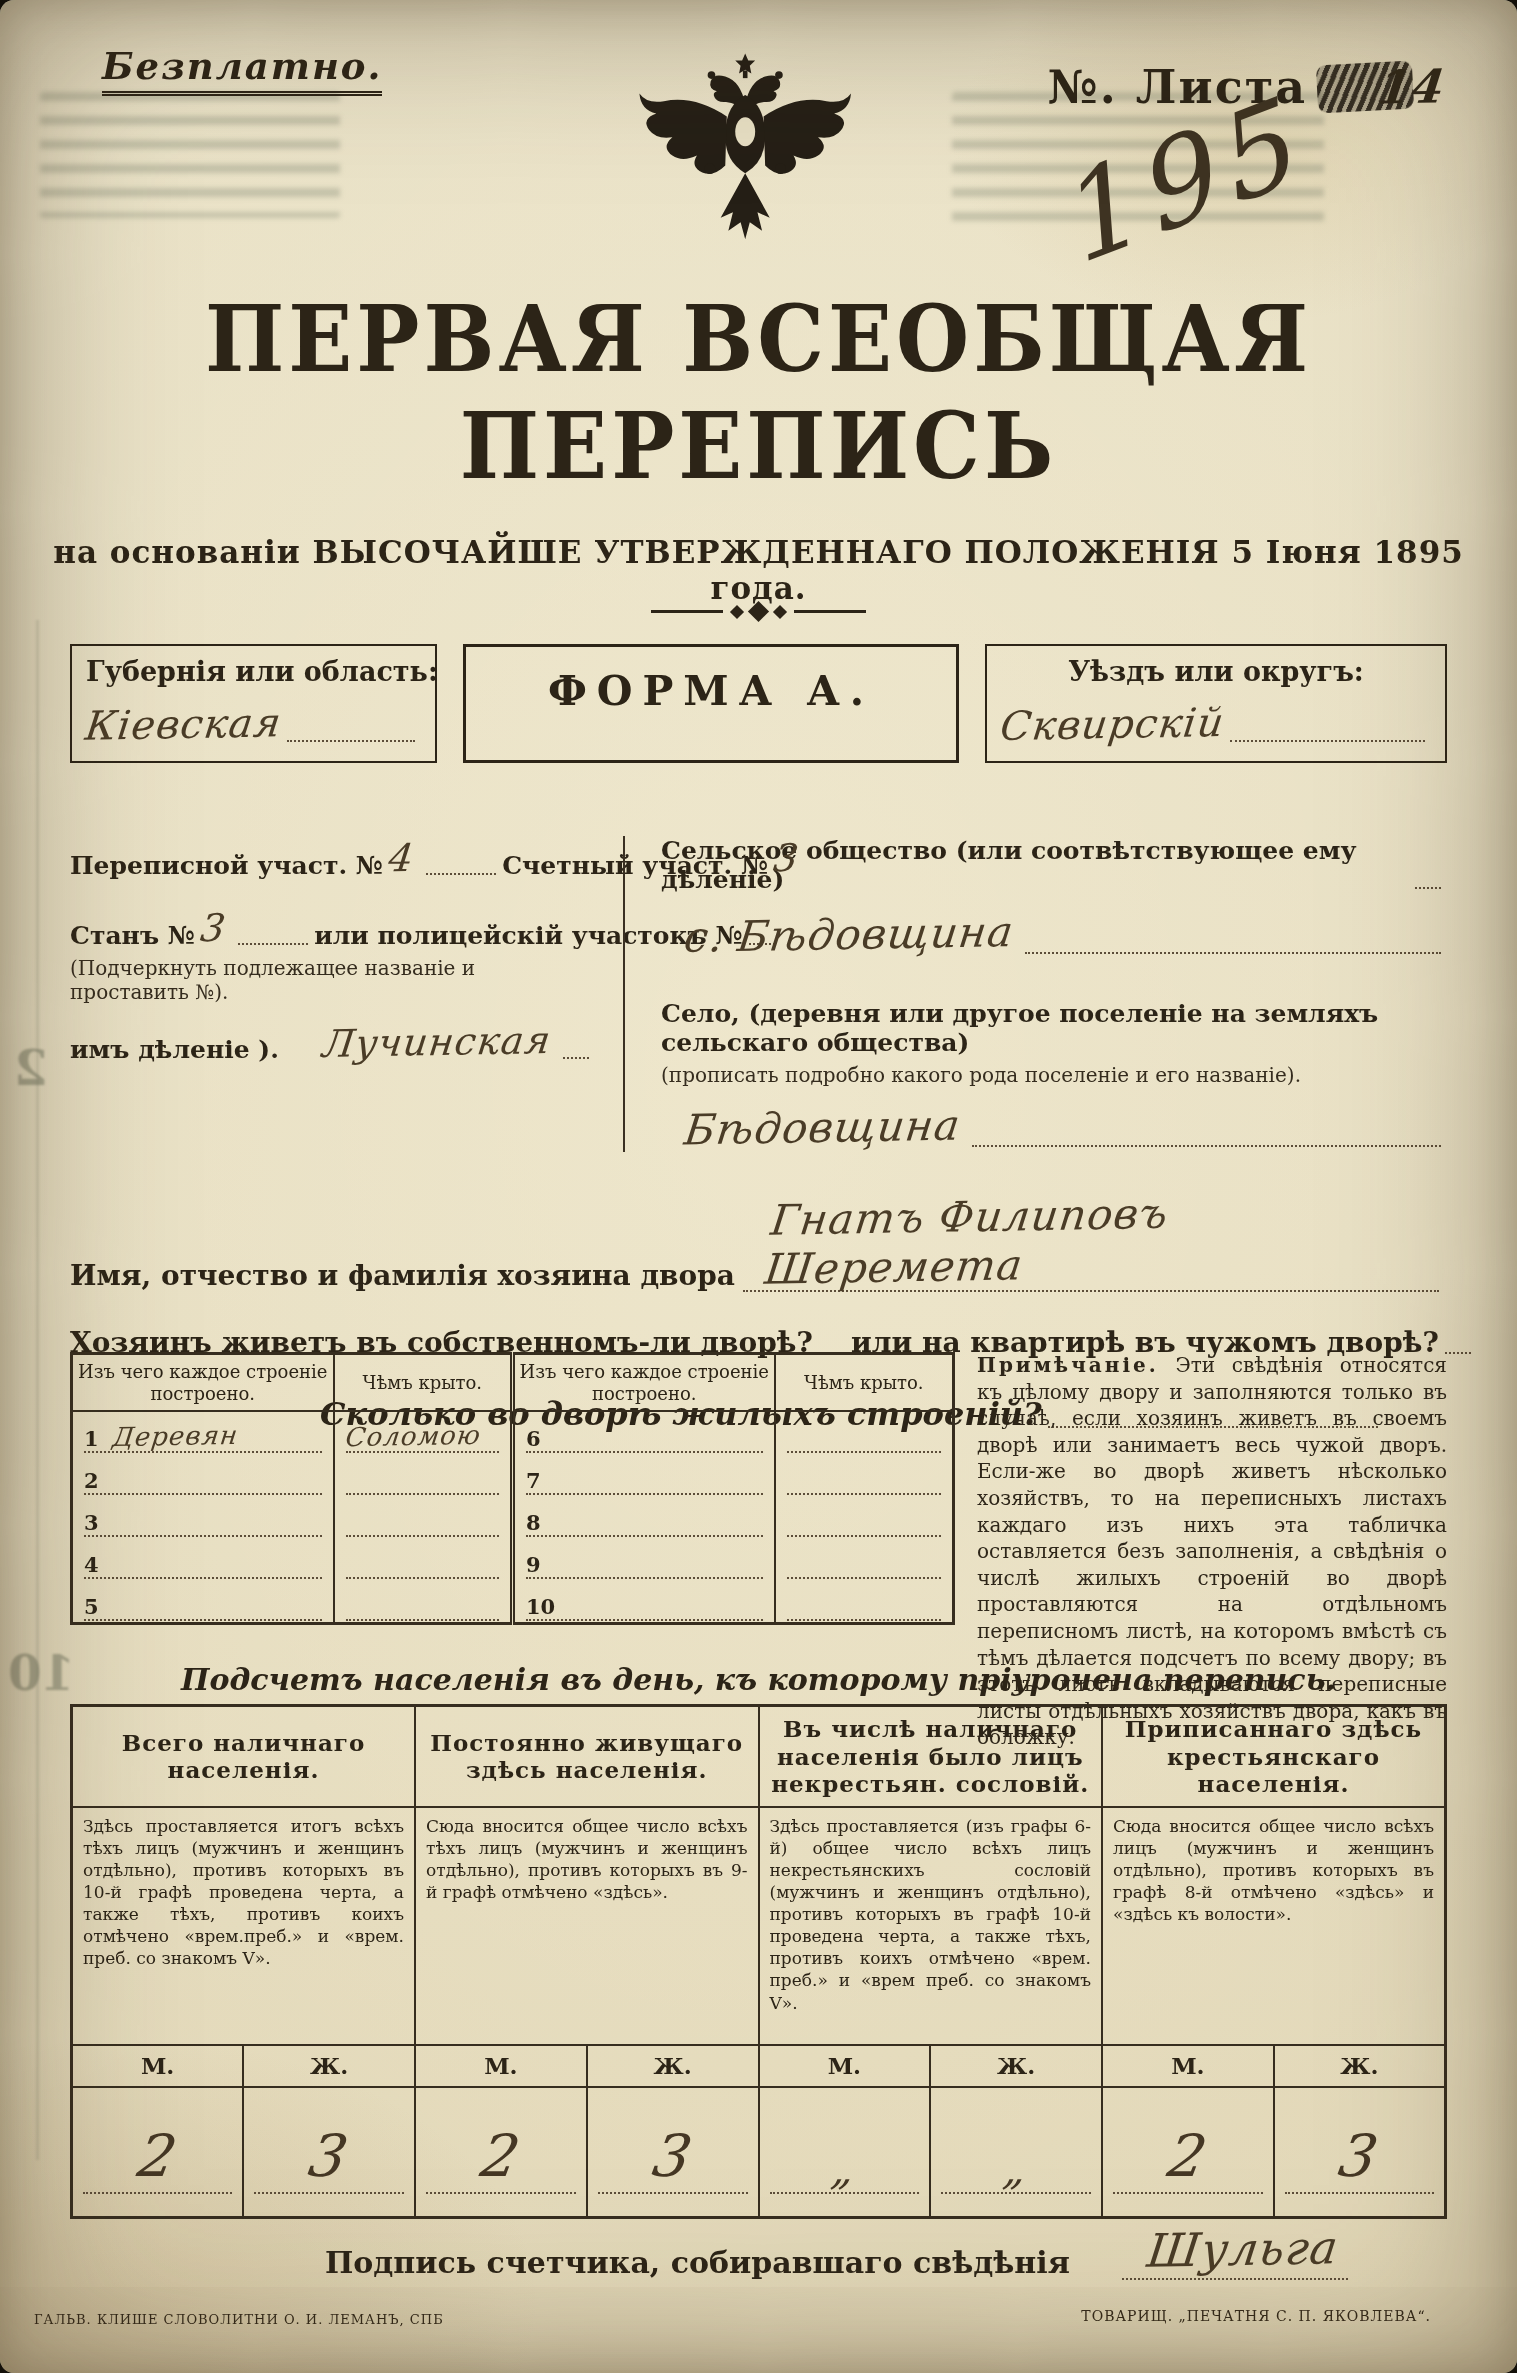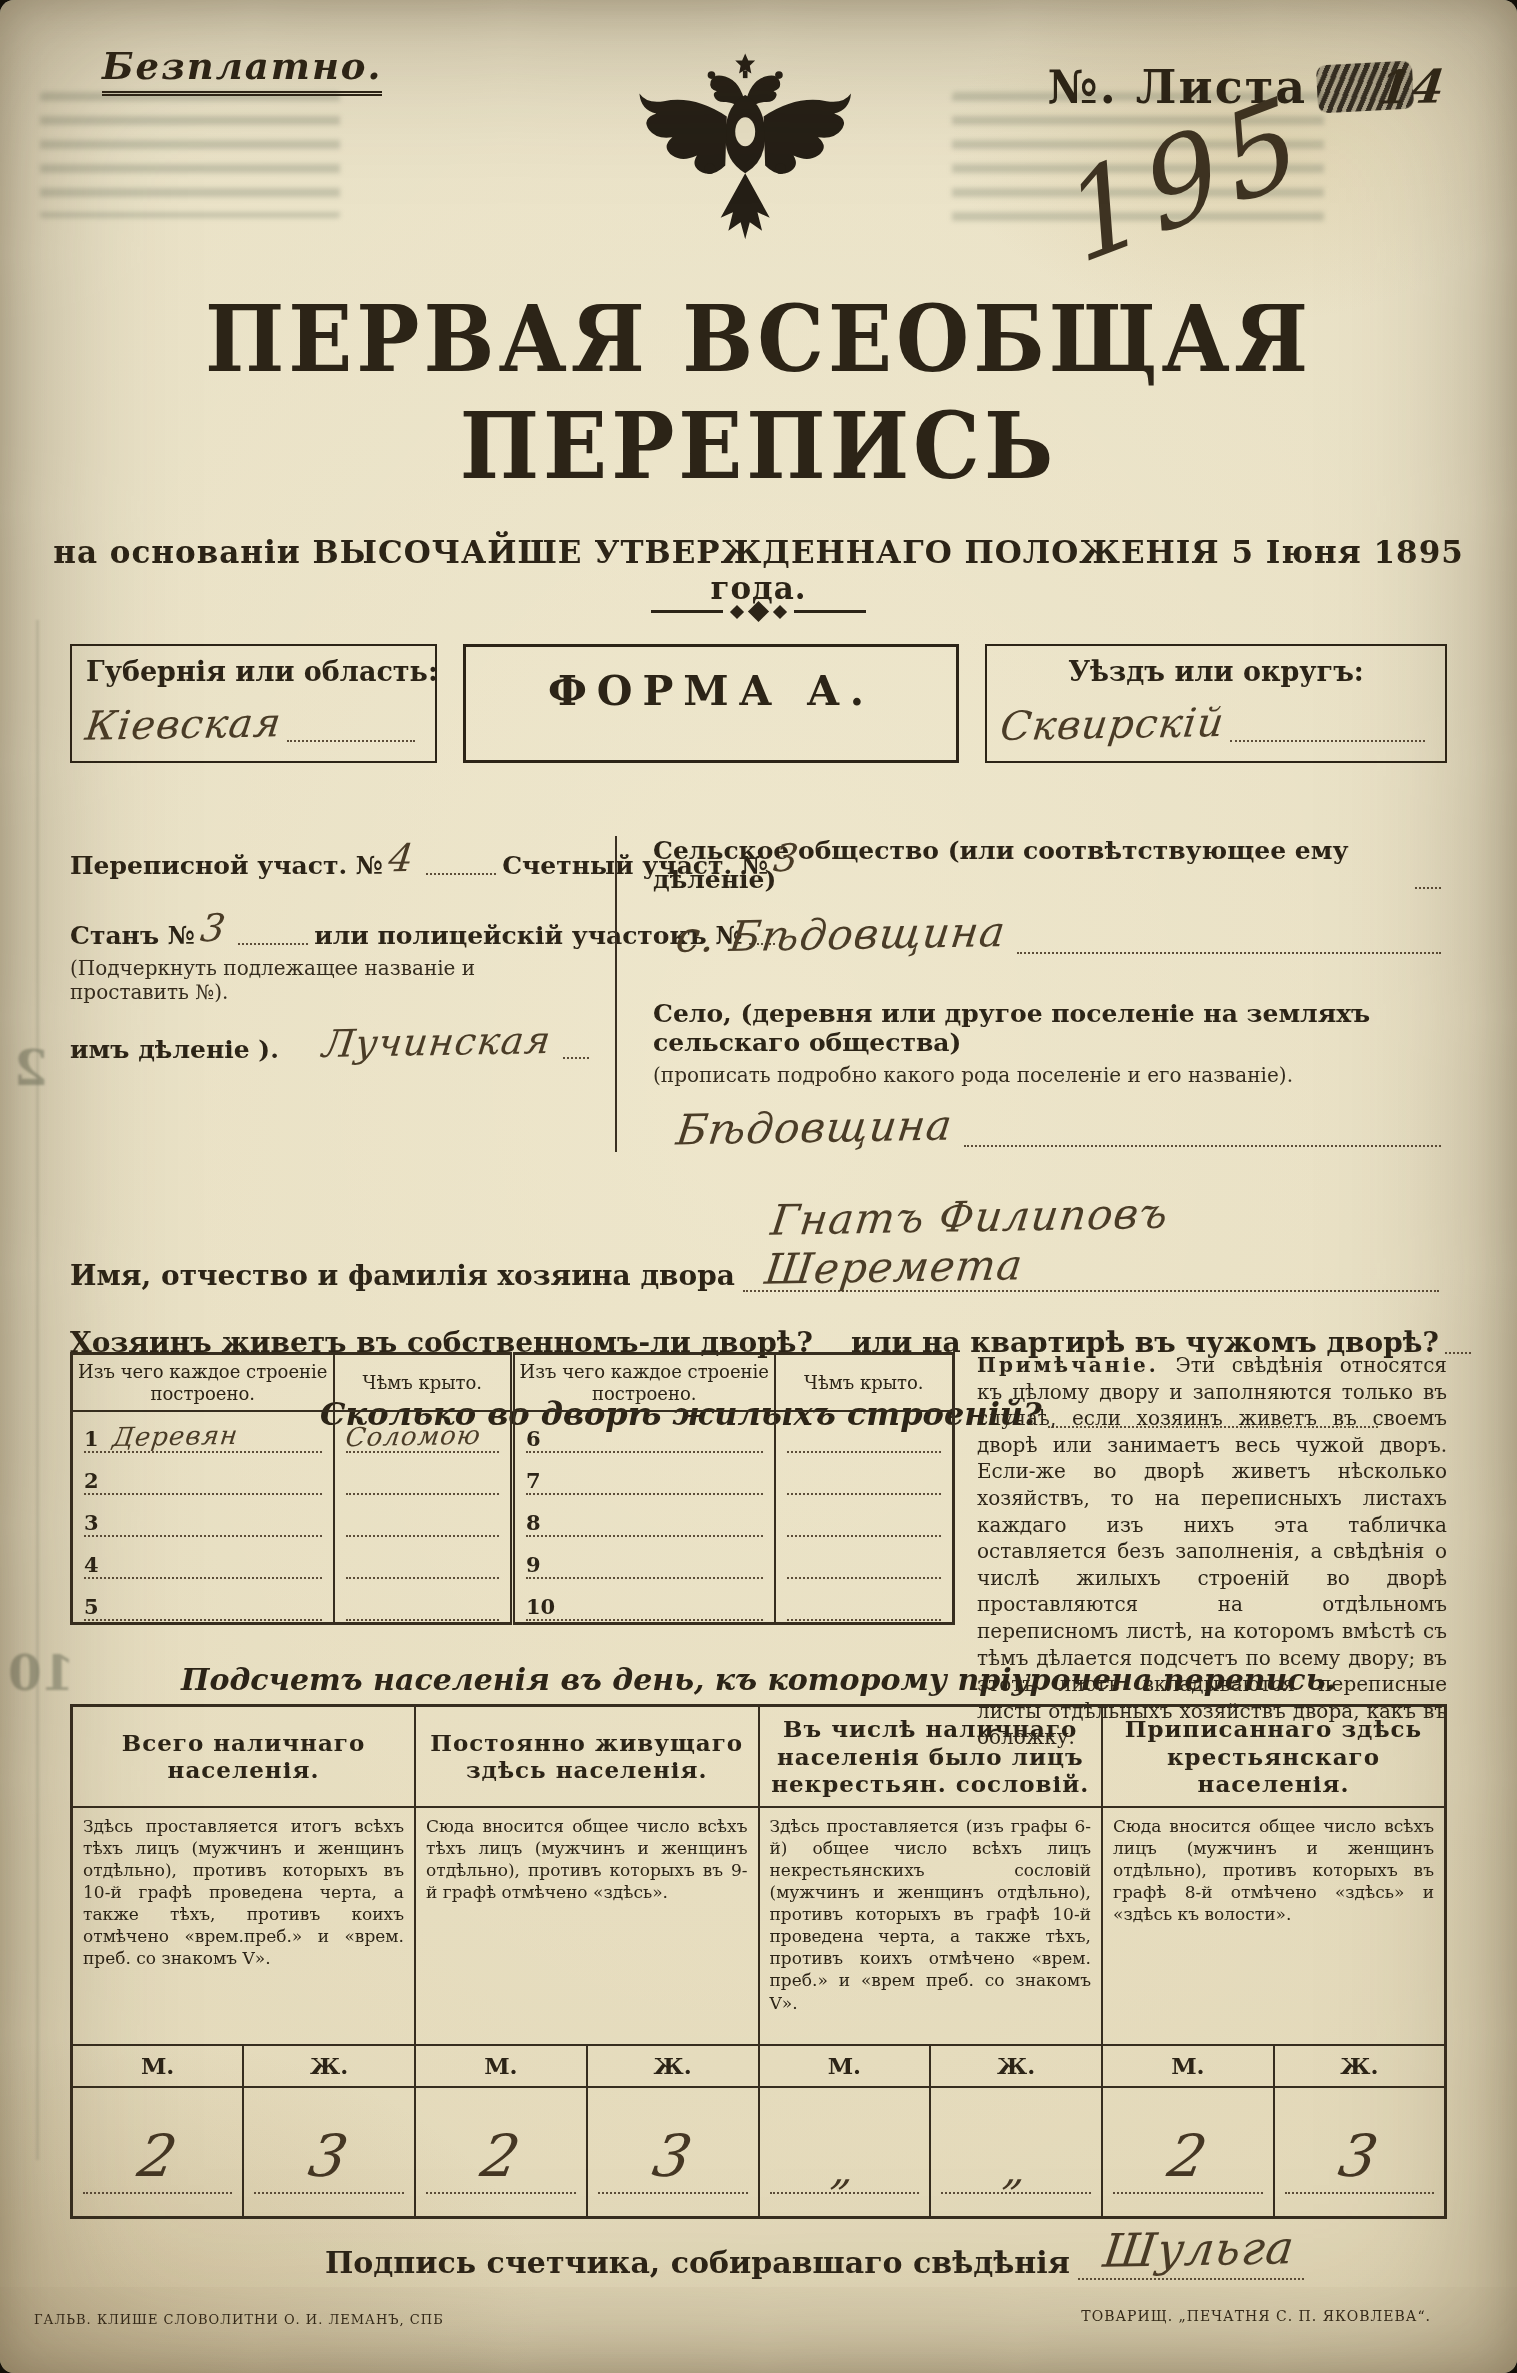--- a/index.html
+++ b/index.html
@@ -58,21 +58,21 @@
   .sidebox .blabel{font-size:27px;font-weight:bold;text-align:center;white-space:nowrap;}
   .sidebox .bval{display:flex;align-items:flex-end;margin-top:14px;}
   .sidebox .hand{font-size:40px;}
   .boxL{width:335px;}
   .boxR{width:430px;}
   .boxC{flex:1;border:3px solid #2c2417;text-align:center;padding:12px 8px;}
   .boxC .l1{font-size:47px;font-weight:bold;letter-spacing:3px;}
   .boxC .l2{font-size:41px;font-weight:bold;letter-spacing:10px;margin-top:8px;}
 
   
-  .fields{position:absolute;top:836px;left:70px;right:70px;display:grid;grid-template-columns:545px 1fr;column-gap:0;}
+  .fields{position:absolute;top:836px;left:70px;right:70px;display:grid;grid-template-columns:545px 1fr;column-gap:8px;}
   .fcol-l{padding-right:26px;}
   .fcol-r{border-left:2px solid #3a3022;padding-left:36px;}
   .fields .hand{font-size:38px;margin:0 6px;}
   .smallnote{font-size:20px;margin-top:6px;color:#352c1e;}
   .mt26{margin-top:26px;} .mt40{margin-top:40px;} .mt16{margin-top:16px;} .mt48{margin-top:48px;}
   .wraplbl{font-size:25px;font-weight:bold;}
 
   
   .owner{position:absolute;top:1190px;left:70px;right:70px;}
   .owner .lbl{font-size:28px;}
@@ -101,21 +101,21 @@
   table.stable th{border:2px solid #362d1f;font-size:23px;font-weight:bold;padding:8px 10px;line-height:1.2;letter-spacing:1px;}
   table.stable td{border:2px solid #362d1f;}
   td.desc{font-size:17px;line-height:1.3;text-align:justify;vertical-align:top;padding:7px 10px;height:222px;}
   td.mf{font-size:23px;font-weight:bold;text-align:center;height:38px;}
   td.vcell{height:126px;position:relative;}
   .vline{position:absolute;left:10px;right:10px;bottom:22px;border-bottom:2px dotted #5c4d39;}
   .vnum{position:absolute;bottom:26px;left:50%;transform:translateX(-50%) skewX(-10deg);font-size:58px;font-style:italic;color:#453724;}
   .vnum.ditto{font-size:42px;bottom:22px;}
 
   
-  .sig{position:absolute;top:2222px;left:70px;right:300px;display:flex;align-items:flex-end;padding-left:255px;}
+  .sig{position:absolute;top:2222px;left:70px;right:300px;display:flex;align-items:flex-end;padding-left:255px;gap:44px;}
   .sig .lbl{font-size:30px;}
   .sig .hand{font-size:46px;}
   .footL{position:absolute;top:2312px;left:34px;font-size:13px;letter-spacing:1px;color:#33291a;}
   .footR{position:absolute;top:2308px;right:86px;font-size:14px;letter-spacing:1px;color:#33291a;}
 </style>
 </head>
 <body>
 
 <div class="page">
   <div class="bleed-vline"></div>

